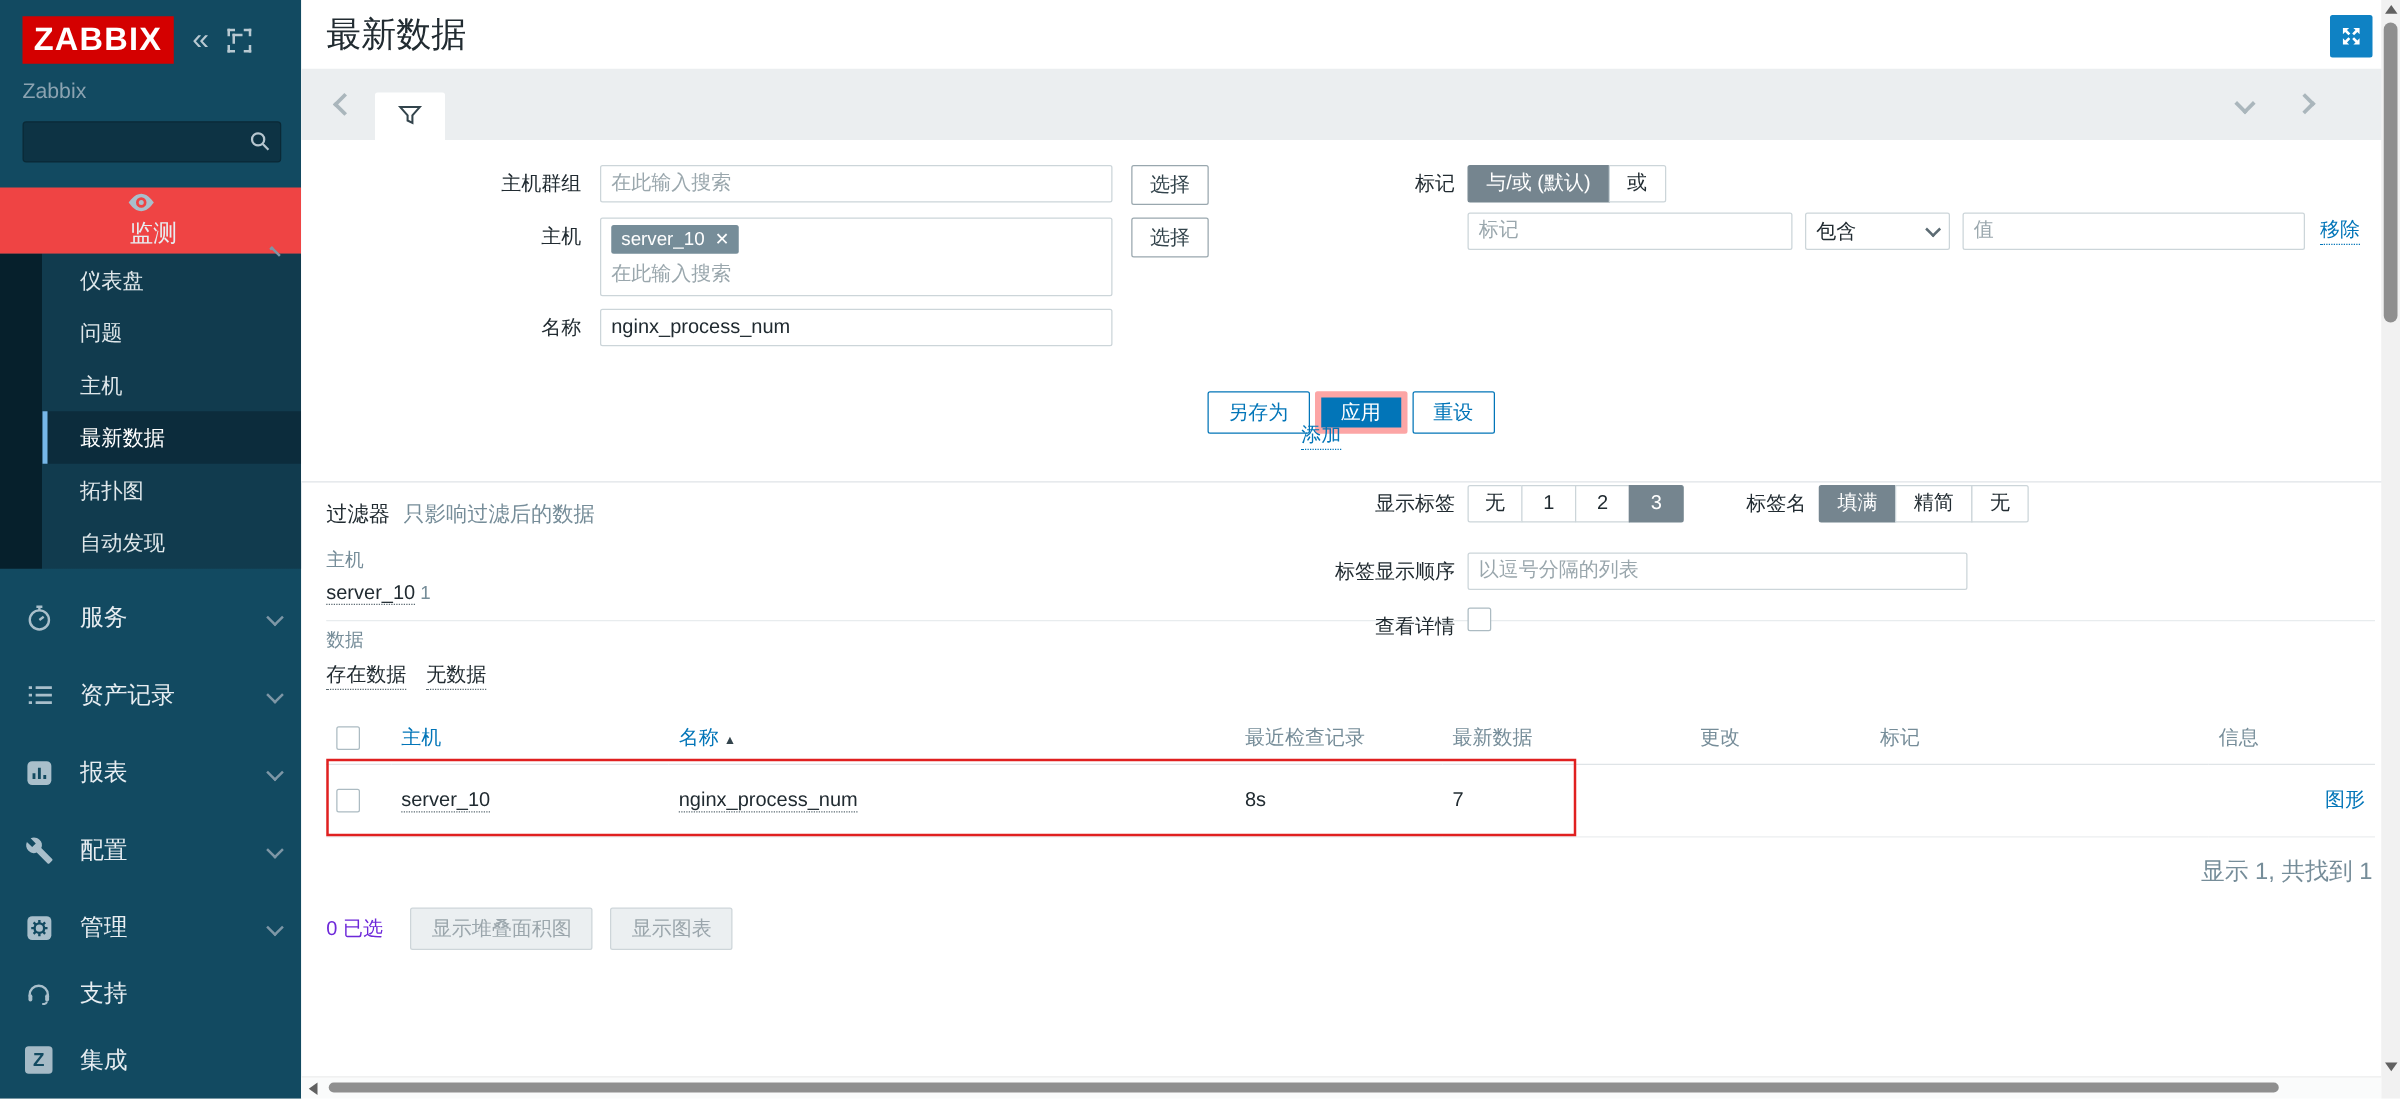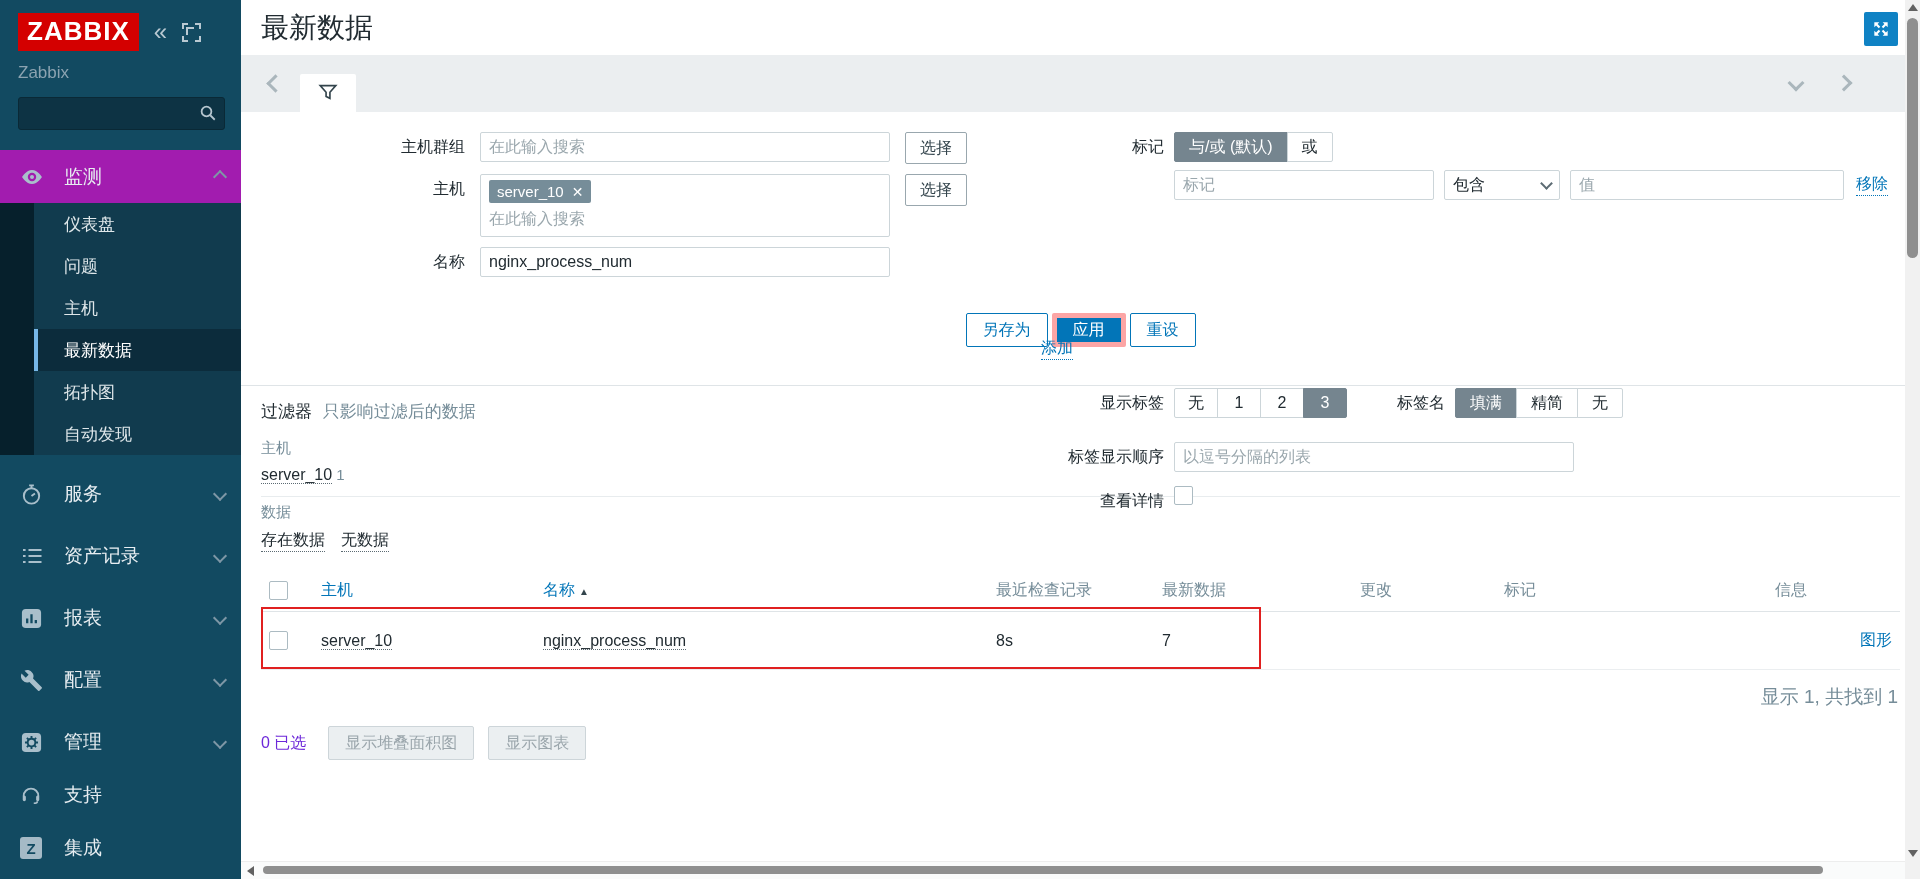--- a/index.html
+++ b/index.html
@@ -17,21 +17,21 @@
   .side-search input{width:100%;box-sizing:border-box;height:33px;background:#0d3344;border:1px solid #0a2936;border-radius:3px;color:#fff;padding:0 32px 0 9px;font-size:15px;outline:none;}
   .mag{position:absolute;right:8px;top:7px;}
   .menu{display:flex;flex-direction:column;flex:1;}
   .m-item{display:flex;align-items:center;height:46px;padding:0 16px 0 20px;font-size:19px;color:#e7edf1;cursor:pointer;}
   .m-item .ico{width:27px;height:24px;margin-right:17px;color:#a9bfcb;display:flex;align-items:center;}
   .m-item .chev{margin-left:auto;}
   .m-top{margin-top:16px;}
   .chev{width:8px;height:8px;border-right:2px solid #7e97a6;border-bottom:2px solid #7e97a6;display:inline-block;}
   .chev.down{transform:rotate(45deg);}
   .chev.up{transform:rotate(-135deg);}
-  .m-expanded-head{background:#a21caf;height:53px;}
+  .m-expanded-head{background:#ef4444;height:53px;flex-direction:column;}
   .submenu{background:linear-gradient(to right,#06202c 34px,#113b4e 34px);}
   .sub-item{display:flex;align-items:center;height:42px;padding-left:26px;margin-left:34px;font-size:17px;color:#dfe7ea;border-left:4px solid transparent;cursor:pointer;text-align:right;}
   .sub-item.active{background:#0c2c3c;border-left:4px solid #76b7e8;color:#fff;}
   .menu-spacer{flex:1;}
   .m-foot{height:44px;margin-bottom:9px;}
   .z-badge{width:22px;height:22px;background:#a5bac6;border-radius:3px;color:#124a61;font-weight:bold;font-size:15px;display:flex;align-items:center;justify-content:center;}
   
   .content{flex:1;position:relative;background:#fff;min-width:0;}
   .title-row{height:55px;display:flex;align-items:center;padding-left:20px;}
   .page-title{font-size:28px;color:#212b31;}

